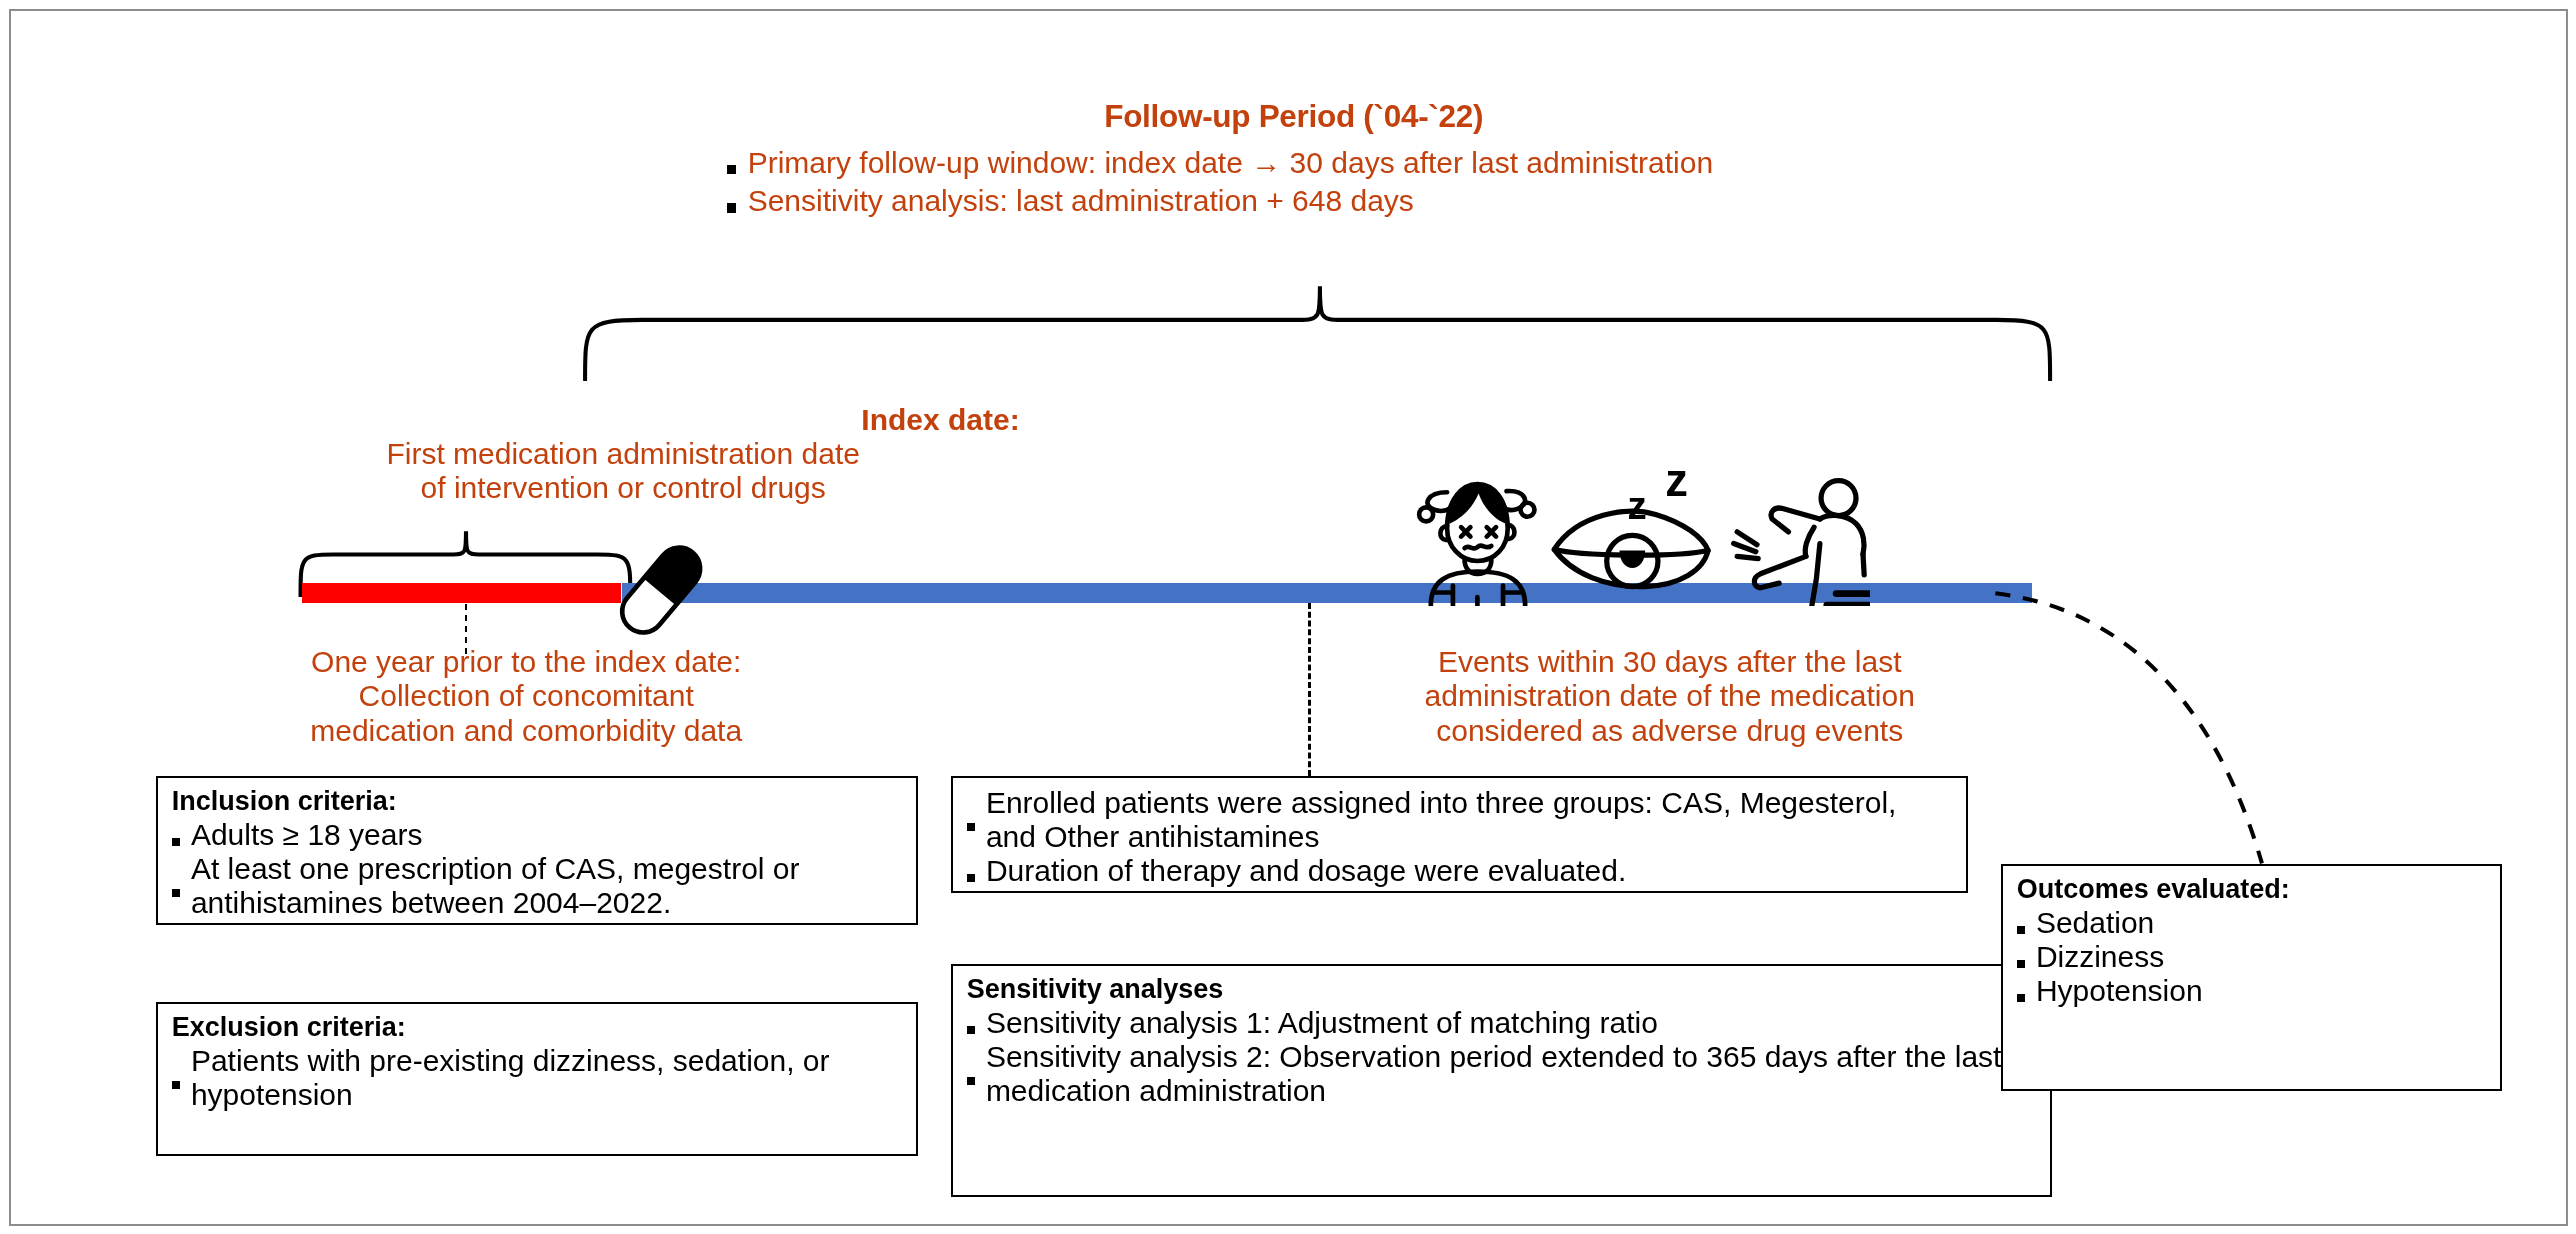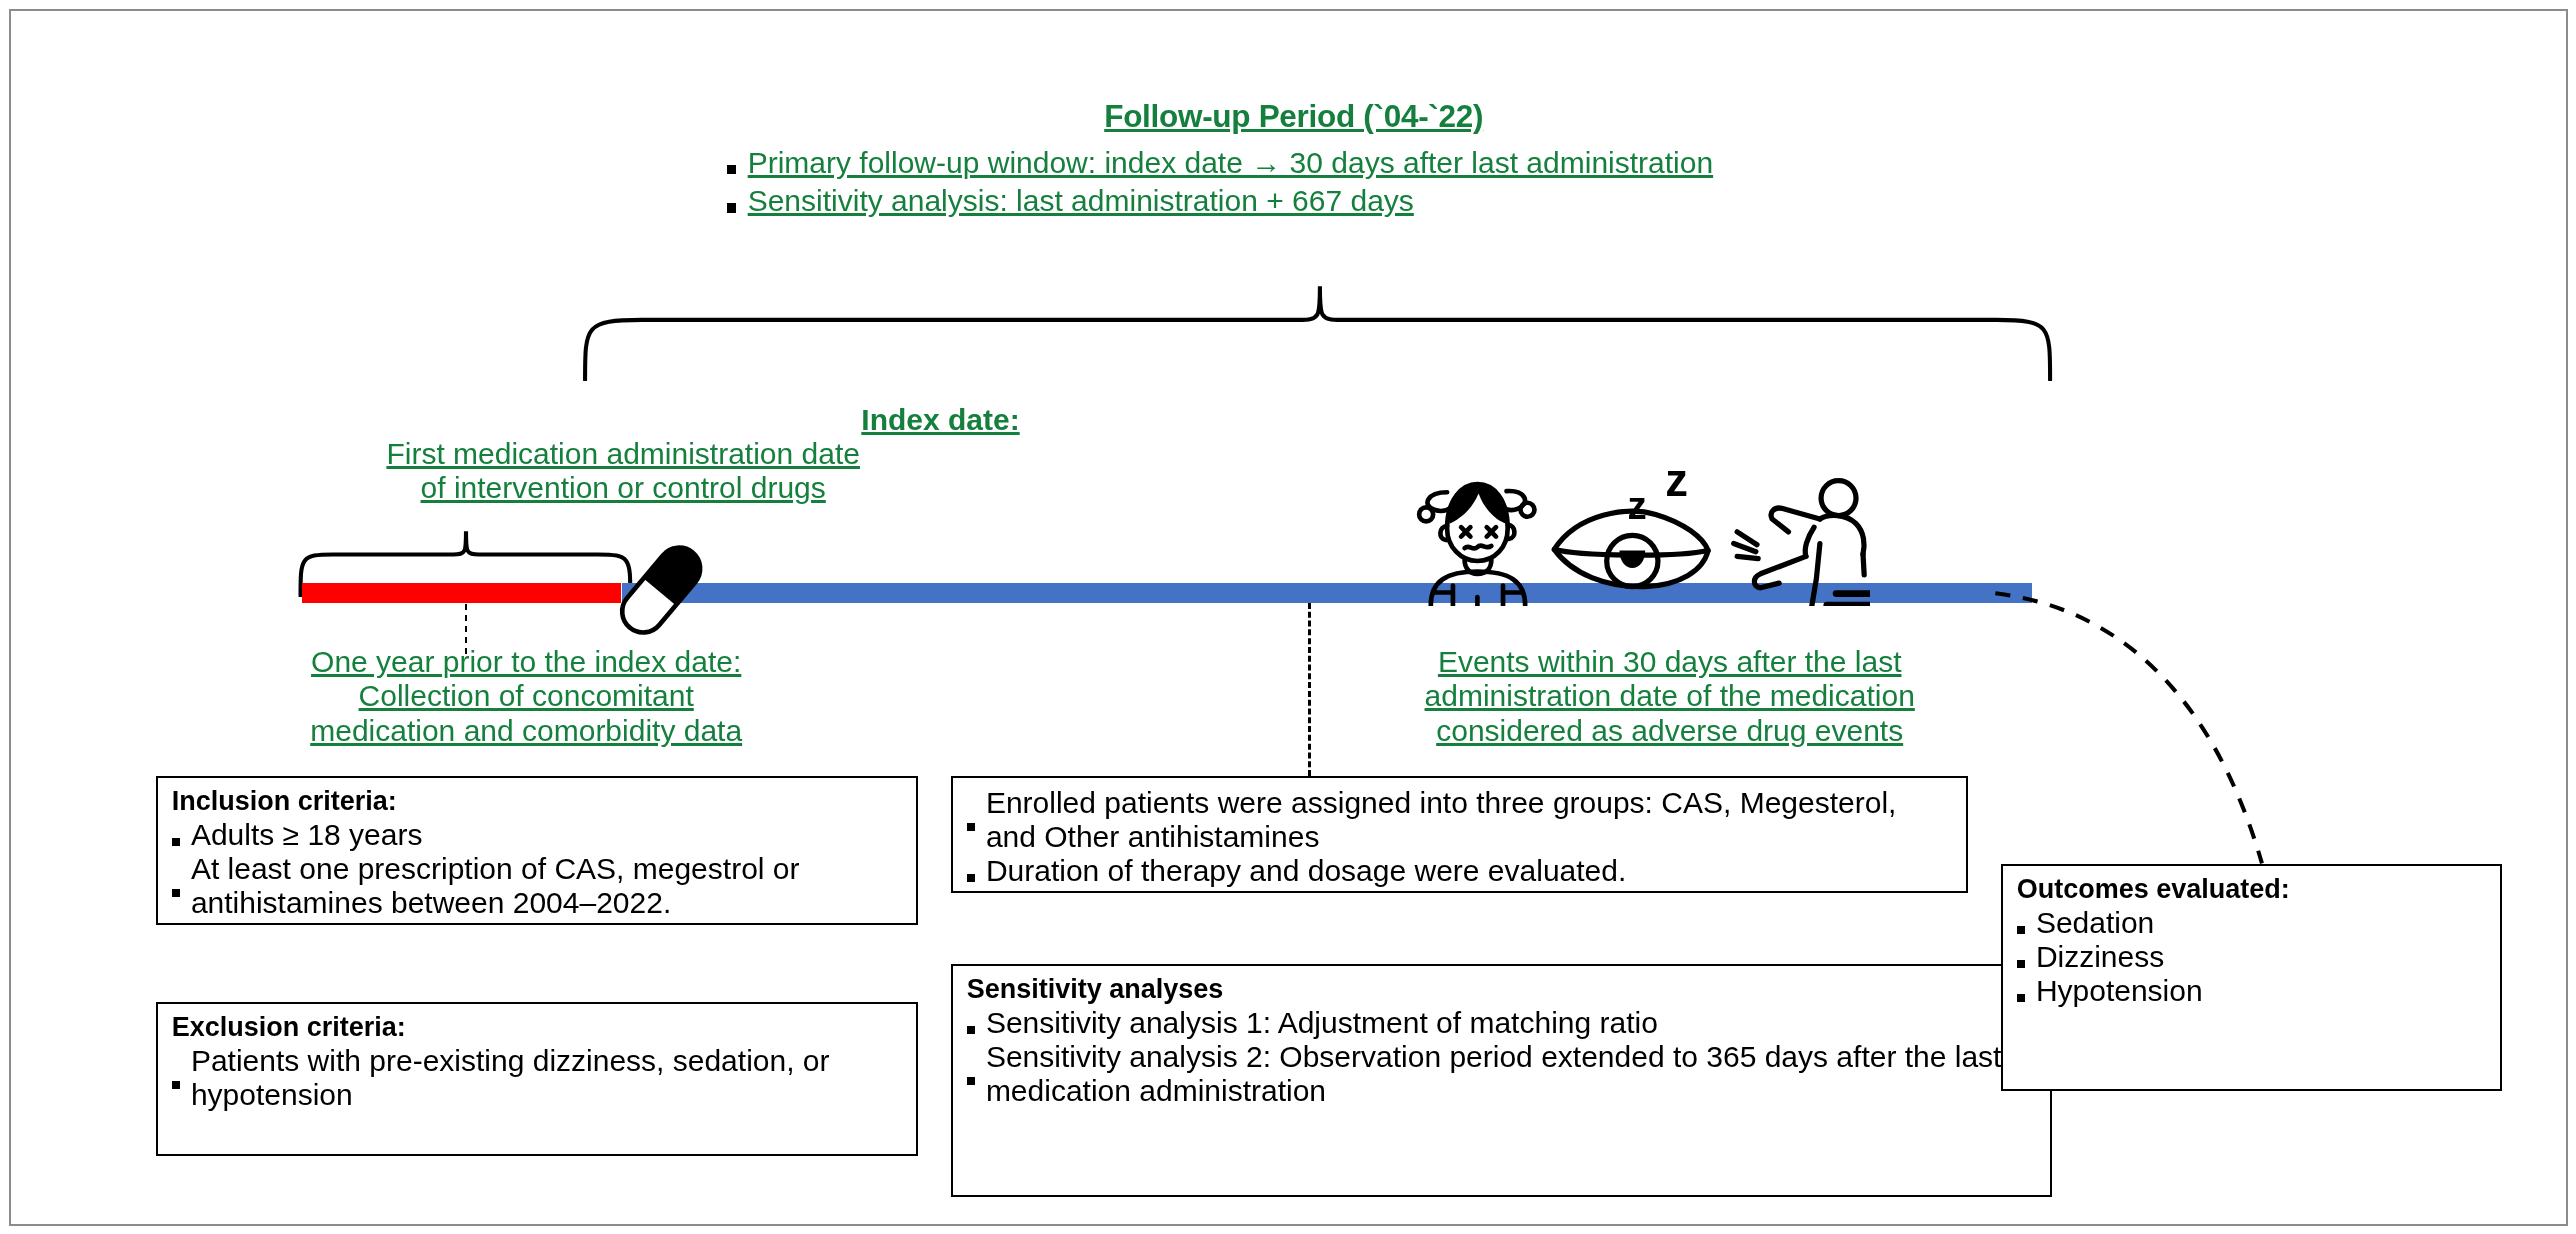--- a/index.html
+++ b/index.html
@@ -17,21 +17,21 @@
   }
   #frame {
     position: absolute;
     left: 8.7px; top: 8.7px;
     width: 2559px; height: 1217px;
     border: 2.3px solid #8c8c8c;
     background: #ffffff;
   }
 
   
-  .tx { position: absolute; color: #15803d; line-height: 1.16; text-decoration: underline; }
+  .tx { position: absolute; color: #c2410c; line-height: 1.16; }
   .ctr { text-align: center; }
   .bold { font-weight: bold; }
 
   
   #followup-title {
     left: 933px; top: 87px; width: 700px;
     font-size: 31.5px; font-weight: bold; text-align: center;
     letter-spacing: -0.3px;
   }
   #followup-bullets {
@@ -139,21 +139,21 @@
 
     <div class="tx bold ctr" id="followup-title">Follow-up Period (`04-`22)</div>
 
     <div class="tx" id="followup-bullets">
       <div class="bullet-row">
         <span class="bullet-sq"></span>
         <span class="bullet-tx">Primary follow-up window: index date → 30 days after last administration</span>
       </div>
       <div class="bullet-row">
         <span class="bullet-sq"></span>
-        <span class="bullet-tx">Sensitivity analysis: last administration + 667 days</span>
+        <span class="bullet-tx">Sensitivity analysis: last administration + 648 days</span>
       </div>
     </div>
 
     <div id="big-brace">
       <svg width="1492" height="96" viewBox="0 0 2560 165" fill="none" aria-hidden="true">
         <path d="M22 163 C22 70 22 60 120 60 L1248 60 C1285 60 1285 55 1285 2
                  C1285 55 1285 60 1322 60 L2448 60 C2540 60 2540 70 2540 163" stroke="#000" stroke-width="7" fill="none" stroke-linecap="round"></path>
       </svg>
     </div>
 

